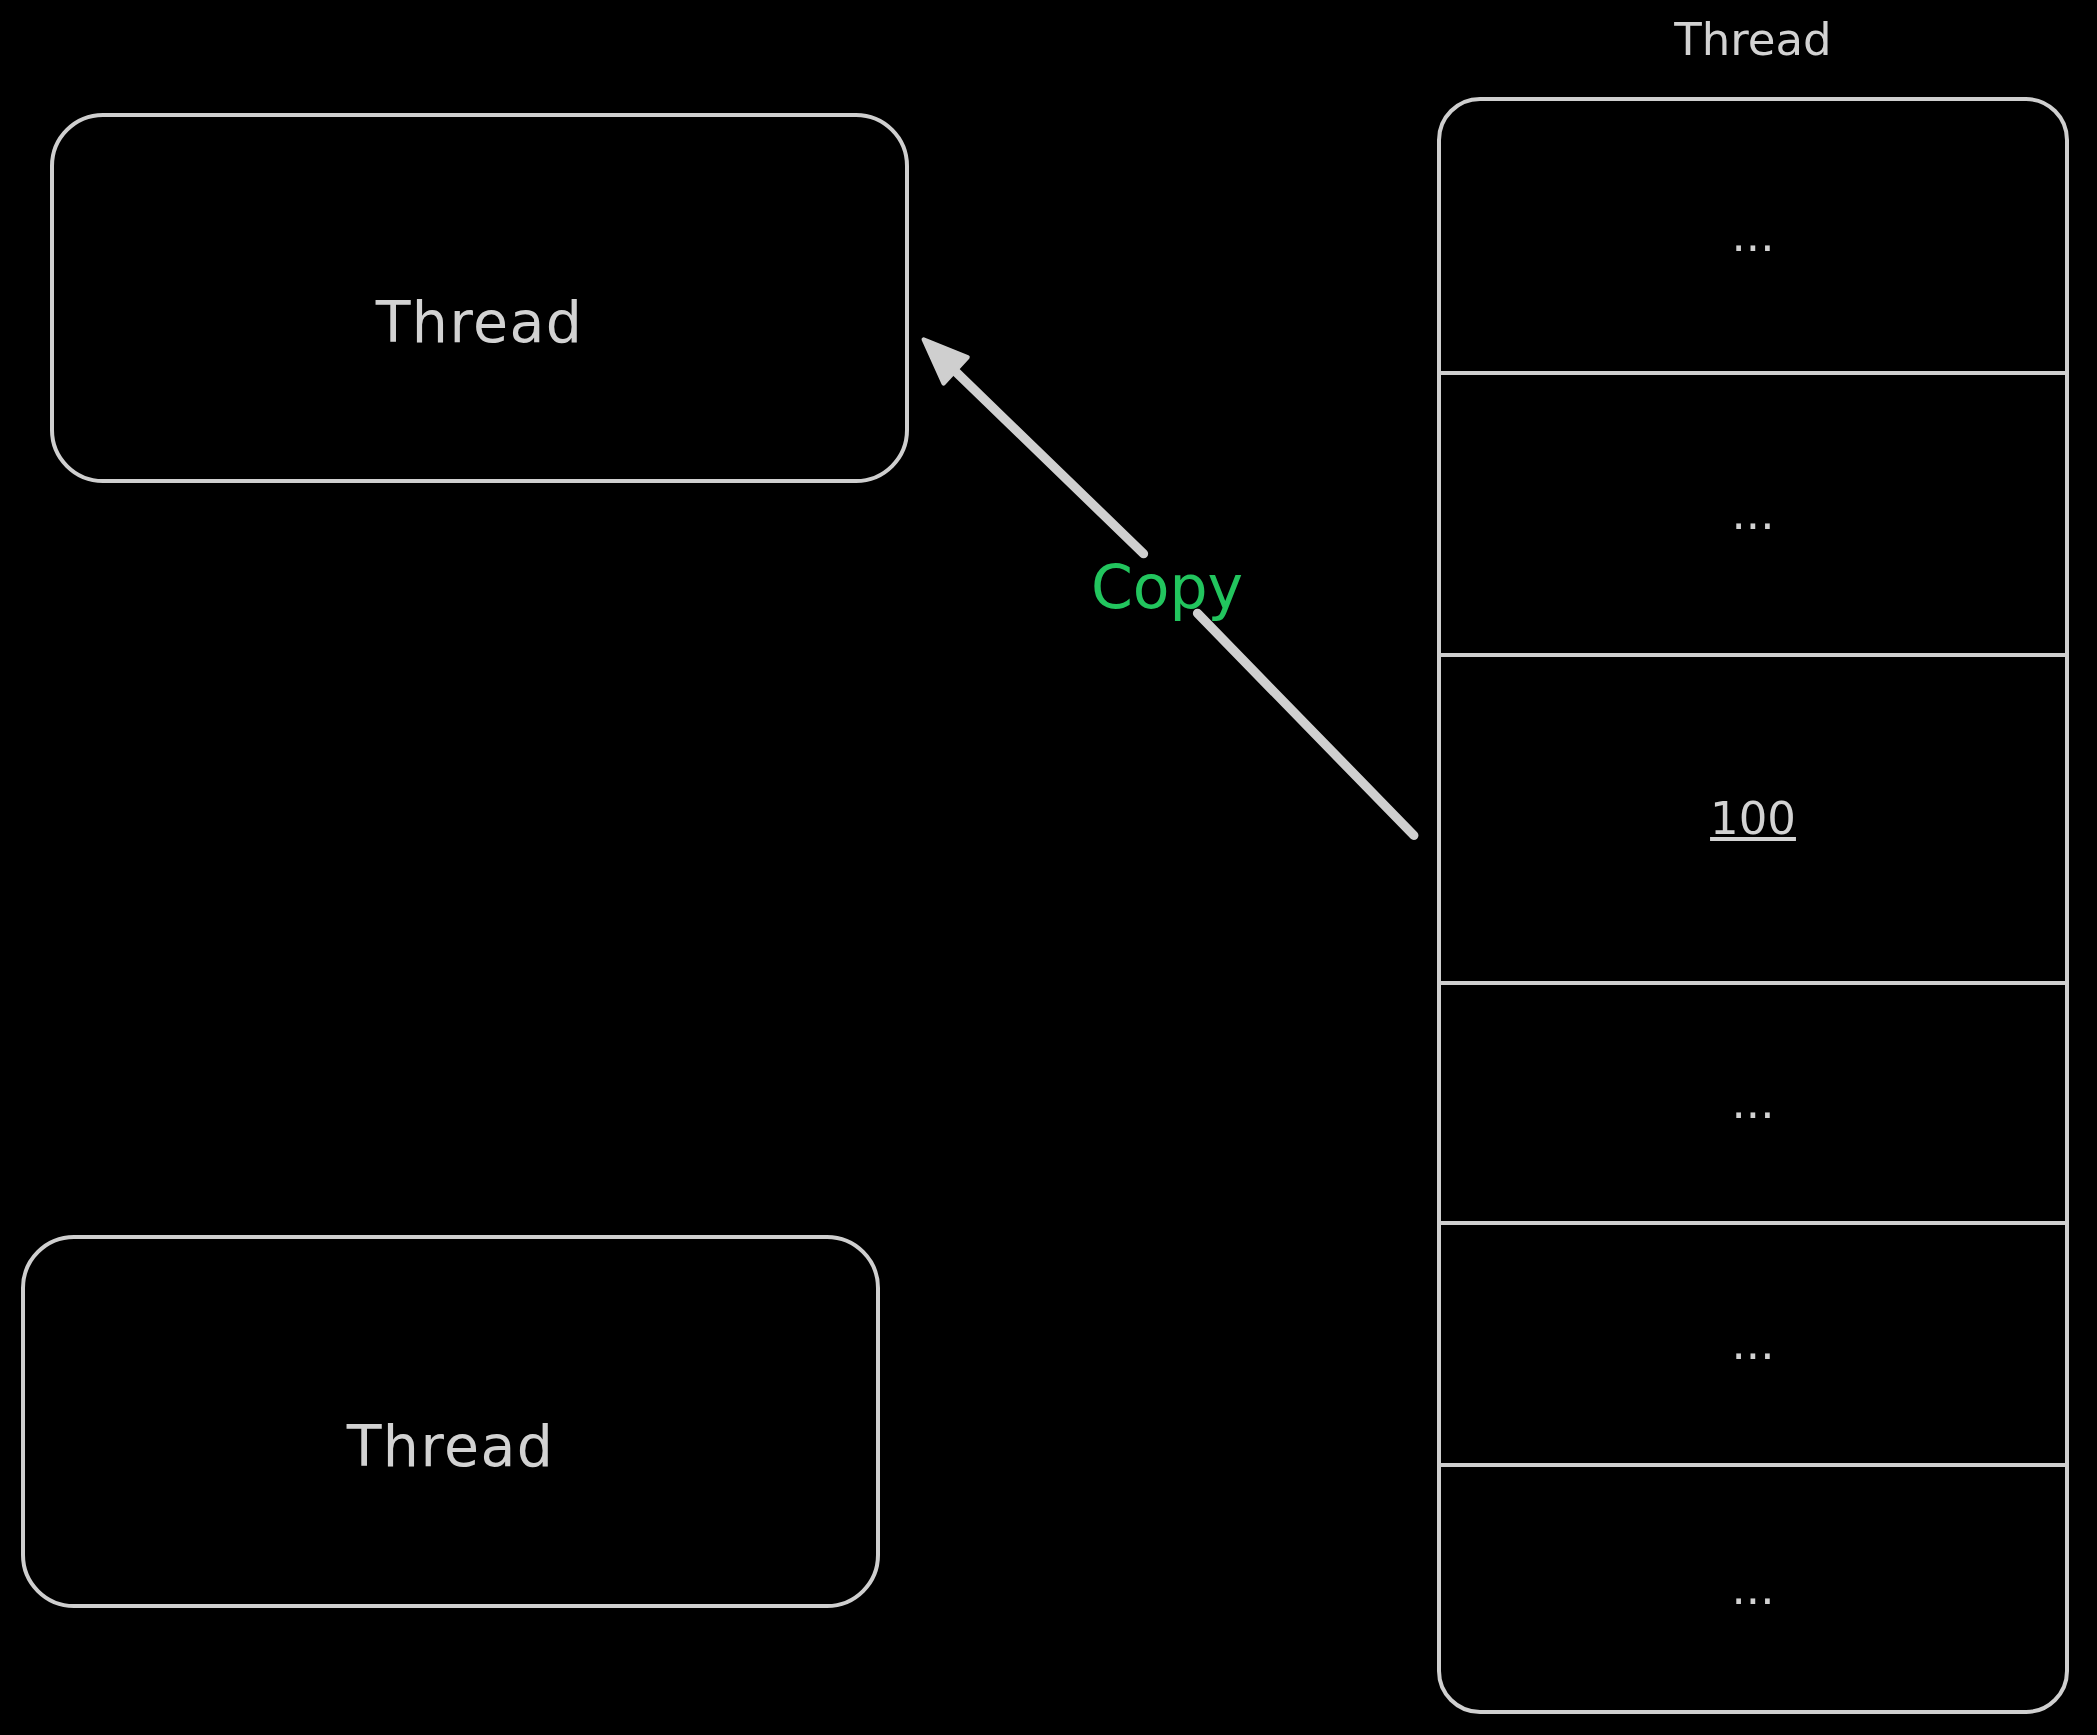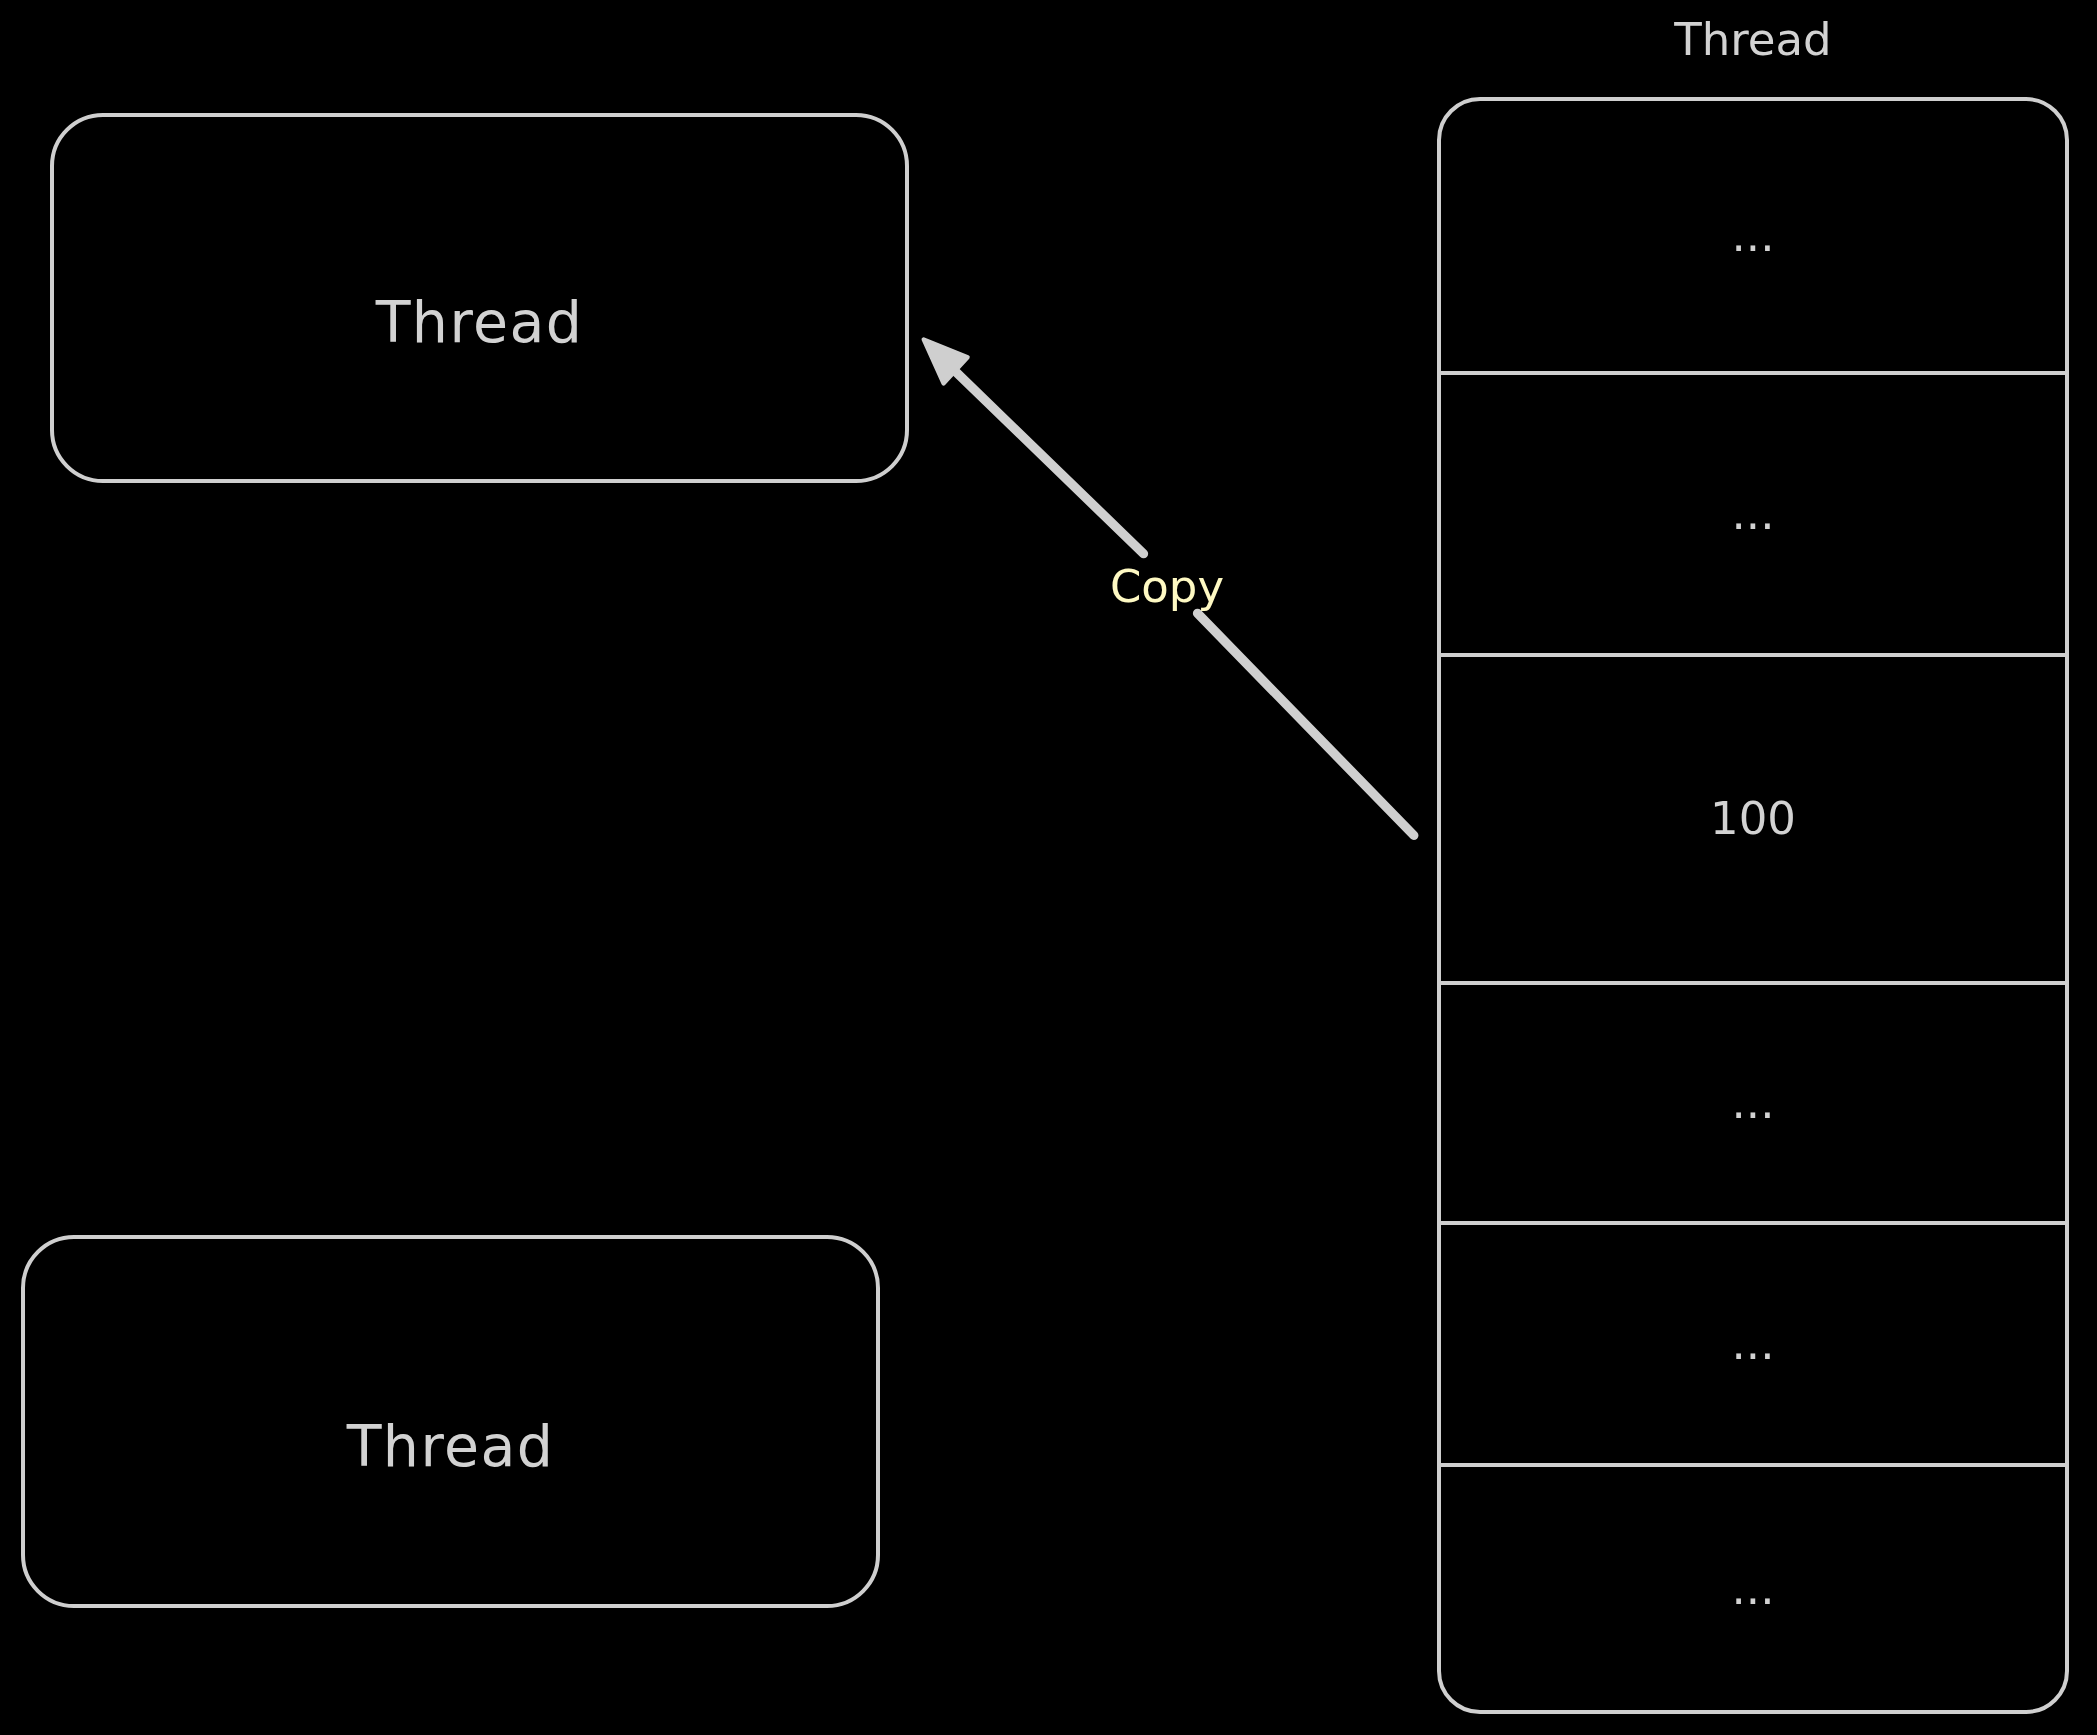--- a/index.html
+++ b/index.html
@@ -69,43 +69,43 @@
   .memory-cell {
     box-sizing: border-box;
     display: flex;
     align-items: center;
     justify-content: center;
     font-size: 45px;
     color: #d2d2d2;
   }
   .memory-cell:nth-child(1) { height: 282px; }
   .memory-cell:nth-child(2) { height: 295px; border-top: 4.3px solid #cfcfcf; }
-  .memory-cell:nth-child(3) { height: 342px; border-top: 4.3px solid #cfcfcf; }
+  .memory-cell:nth-child(3) { height: 342px; border-top: 4.3px solid #cfcfcf; text-decoration: underline; }
   .memory-cell:nth-child(4) { height: 251px; border-top: 4.3px solid #cfcfcf; }
   .memory-cell:nth-child(5) { height: 253px; border-top: 4.3px solid #cfcfcf; }
   .memory-cell:nth-child(6) { height: 258px; border-top: 4.3px solid #cfcfcf; }
   .arrow-svg {
     position: absolute;
     left: 0;
     top: 0;
     width: 2097px;
     height: 1736px;
     pointer-events: none;
   }
   .copy-label {
     position: absolute;
     left: 1025px;
     top: 553px;
     width: 284px;
     height: 67px;
     display: flex;
     align-items: center;
     justify-content: center;
-    font-size: 45px;
-    color: #fef9c3;
+    font-size: 60px;
+    color: #22c55e;
   }
 </style>
 </head>
 <body>
 
 <div class="canvas">
 
   <div class="thread-box top">
     <span class="thread-label">Thread</span>
   </div>

